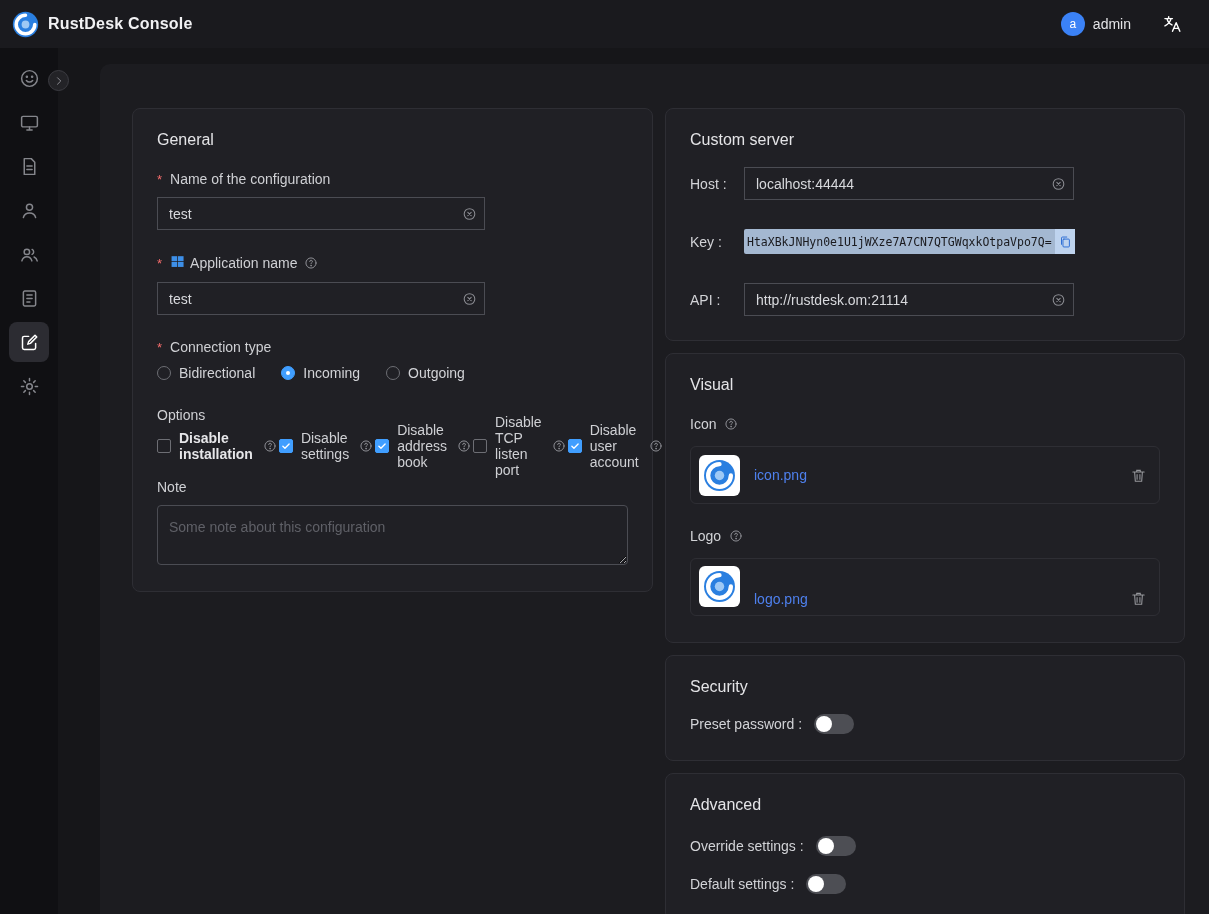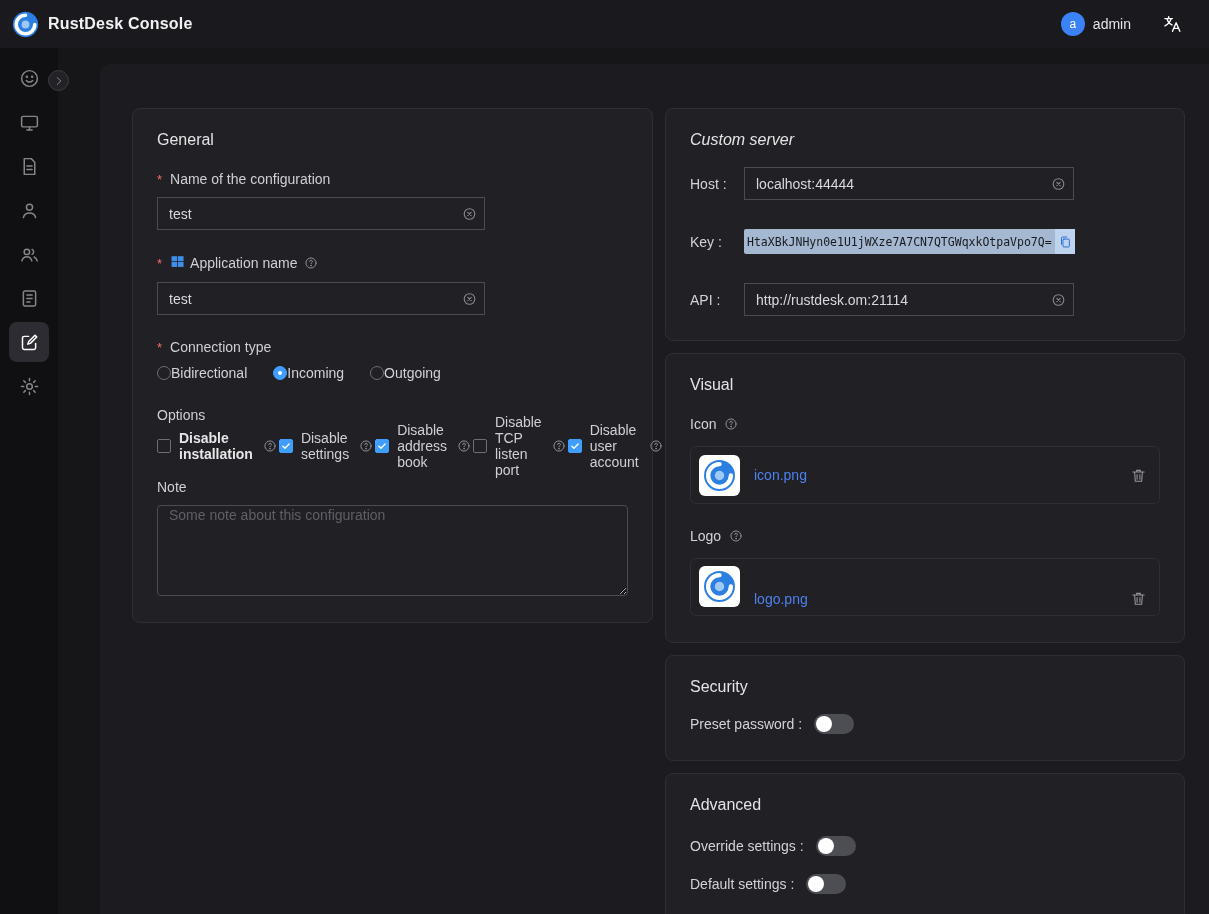--- a/index.html
+++ b/index.html
@@ -47,38 +47,38 @@
   .required::before { content:"*"; color:#f56c6c; margin-right:3px; font-size:13px; }
   .input-wrap { position:relative; width:328px; margin-bottom:24px; }
   .input-wrap.w330 { width:330px; margin-bottom:0; }
   .text-input { width:100%; height:33px; background:transparent; border:1px solid #4b4c53;
     border-radius:0; color:#d8d9dd; font-size:14px; padding:0 30px 0 11px; outline:none;
     font-family:"Liberation Sans", sans-serif; }
   .clear-icon { position:absolute; right:8px; top:50%; transform:translateY(-50%);
     width:15px; height:15px; color:#8a8b91; cursor:pointer; display:flex; }
 
   .radio-row { display:flex; gap:26px; margin-bottom:26px; }
-  .radio { display:flex; align-items:center; gap:0; font-size:14px; color:#d2d3d7; cursor:pointer; }
+  .radio { display:flex; align-items:center; gap:8px; font-size:14px; color:#d2d3d7; cursor:pointer; }
   .radio-dot { width:14px; height:14px; border-radius:50%; border:1px solid #6d6e74;
     display:flex; align-items:center; justify-content:center; background:transparent; }
   .radio-dot.checked { border-color:#409eff; background:#409eff; }
   .radio-inner { width:4px; height:4px; border-radius:50%; background:#fff; }
 
   .options-list { display:flex; flex-direction:row; gap:2px; margin-bottom:22px; }
   .check-row { display:flex; align-items:center; gap:8px; height:22px; font-size:14px;
     color:#cfd0d4; cursor:pointer; }
   .checkbox { width:14px; height:14px; border:1px solid #6d6e74; border-radius:2px;
     display:flex; align-items:center; justify-content:center; background:transparent; flex-shrink:0; }
   .checkbox.checked { background:#409eff; border-color:#409eff; }
   .checkbox svg { width:10px; height:10px; }
   .check-label.bold { font-weight:700; color:#e6e6e9; }
   .help-icon { width:14px; height:14px; color:#8f9096; display:flex; margin-left:2px; }
 
-  .note-area { width:100%; height:91px; background:transparent; border:1px solid #4b4c53;
-    border-radius:4px; color:#d8d9dd; font-size:14px; padding:1px 11px; resize:vertical;
+  .note-area { width:100%; height:60px; background:transparent; border:1px solid #4b4c53;
+    border-radius:4px; color:#d8d9dd; font-size:14px; padding:13px 11px; resize:vertical;
     outline:none; font-family:"Liberation Sans", sans-serif; }
   .note-area::placeholder { color:#5f6067; }
 
   
   .server-row { display:flex; align-items:center; margin-bottom:29px; gap:10px; }
   .server-row:last-child { margin-bottom:2px; }
   .server-label { width:44px; font-size:14px; color:#d2d3d7; flex-shrink:0; }
   .key-box { width:342px; height:25px; display:flex; align-items:center; overflow:hidden;
     border-radius:2px; cursor:text; }
   .key-text { background:#a4b8d1; color:#1a1a1e; font-family:"DejaVu Sans Mono", monospace;
@@ -354,21 +354,21 @@
           <div class="field-label">
             <span>Note</span>
           </div>
           <textarea class="note-area" placeholder="Some note about this configuration" style=""></textarea>
         </section>
       </div>
 
       <div class="col-right">
 
         <section class="card">
-          <h2 class="card-title" style="margin-bottom:18px;font-style:italic;">Custom server</h2>
+          <h2 class="card-title" style="margin-bottom:18px;">Custom server</h2>
           <div>
               <div class="server-row">
                 <span class="server-label">Host :</span>
                 <div class="input-wrap w330"><input class="text-input" value="localhost:44444" style=""><span class="clear-icon">
                     <svg viewBox="0 0 24 24" width="15" height="15" fill="none" stroke="currentColor" stroke-width="1.7" stroke-linecap="round" stroke-linejoin="round">
                       <circle cx="12" cy="12" r="8.5"></circle>
                       <path d="M9.3 9.3l5.4 5.4M14.7 9.3l-5.4 5.4"></path>
                     </svg>
                   </span></div>
               </div>

